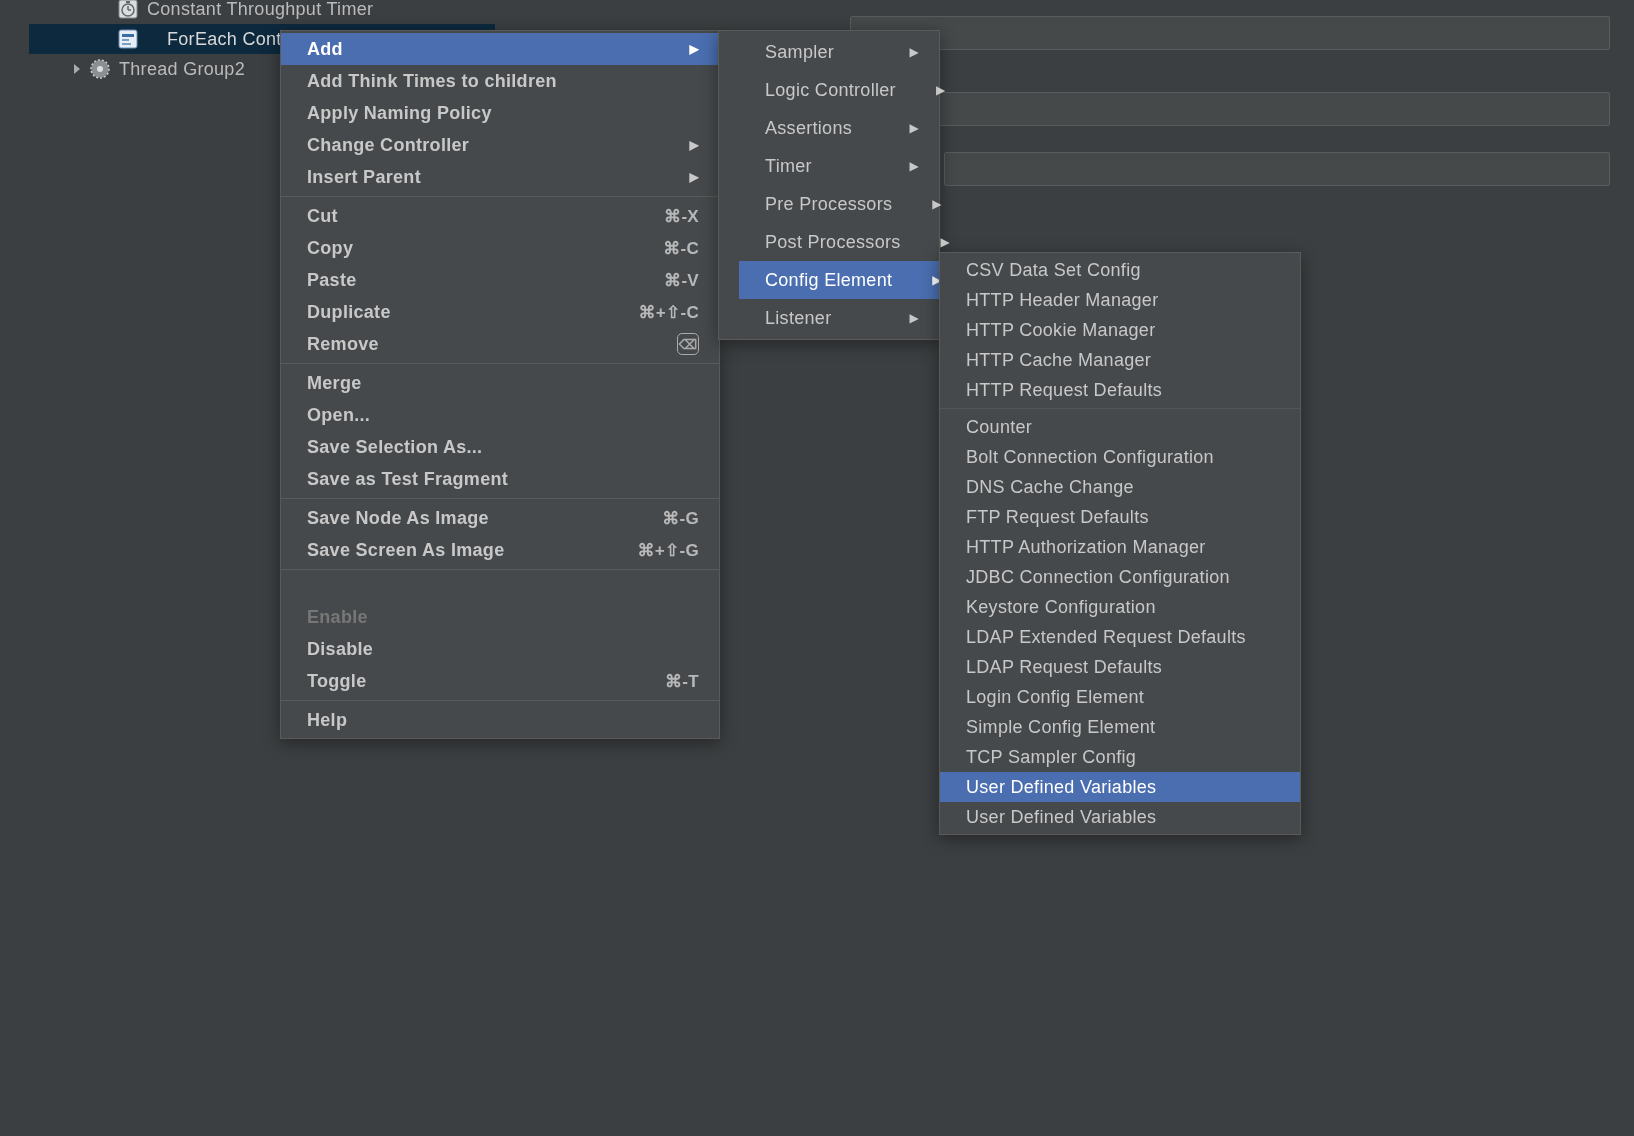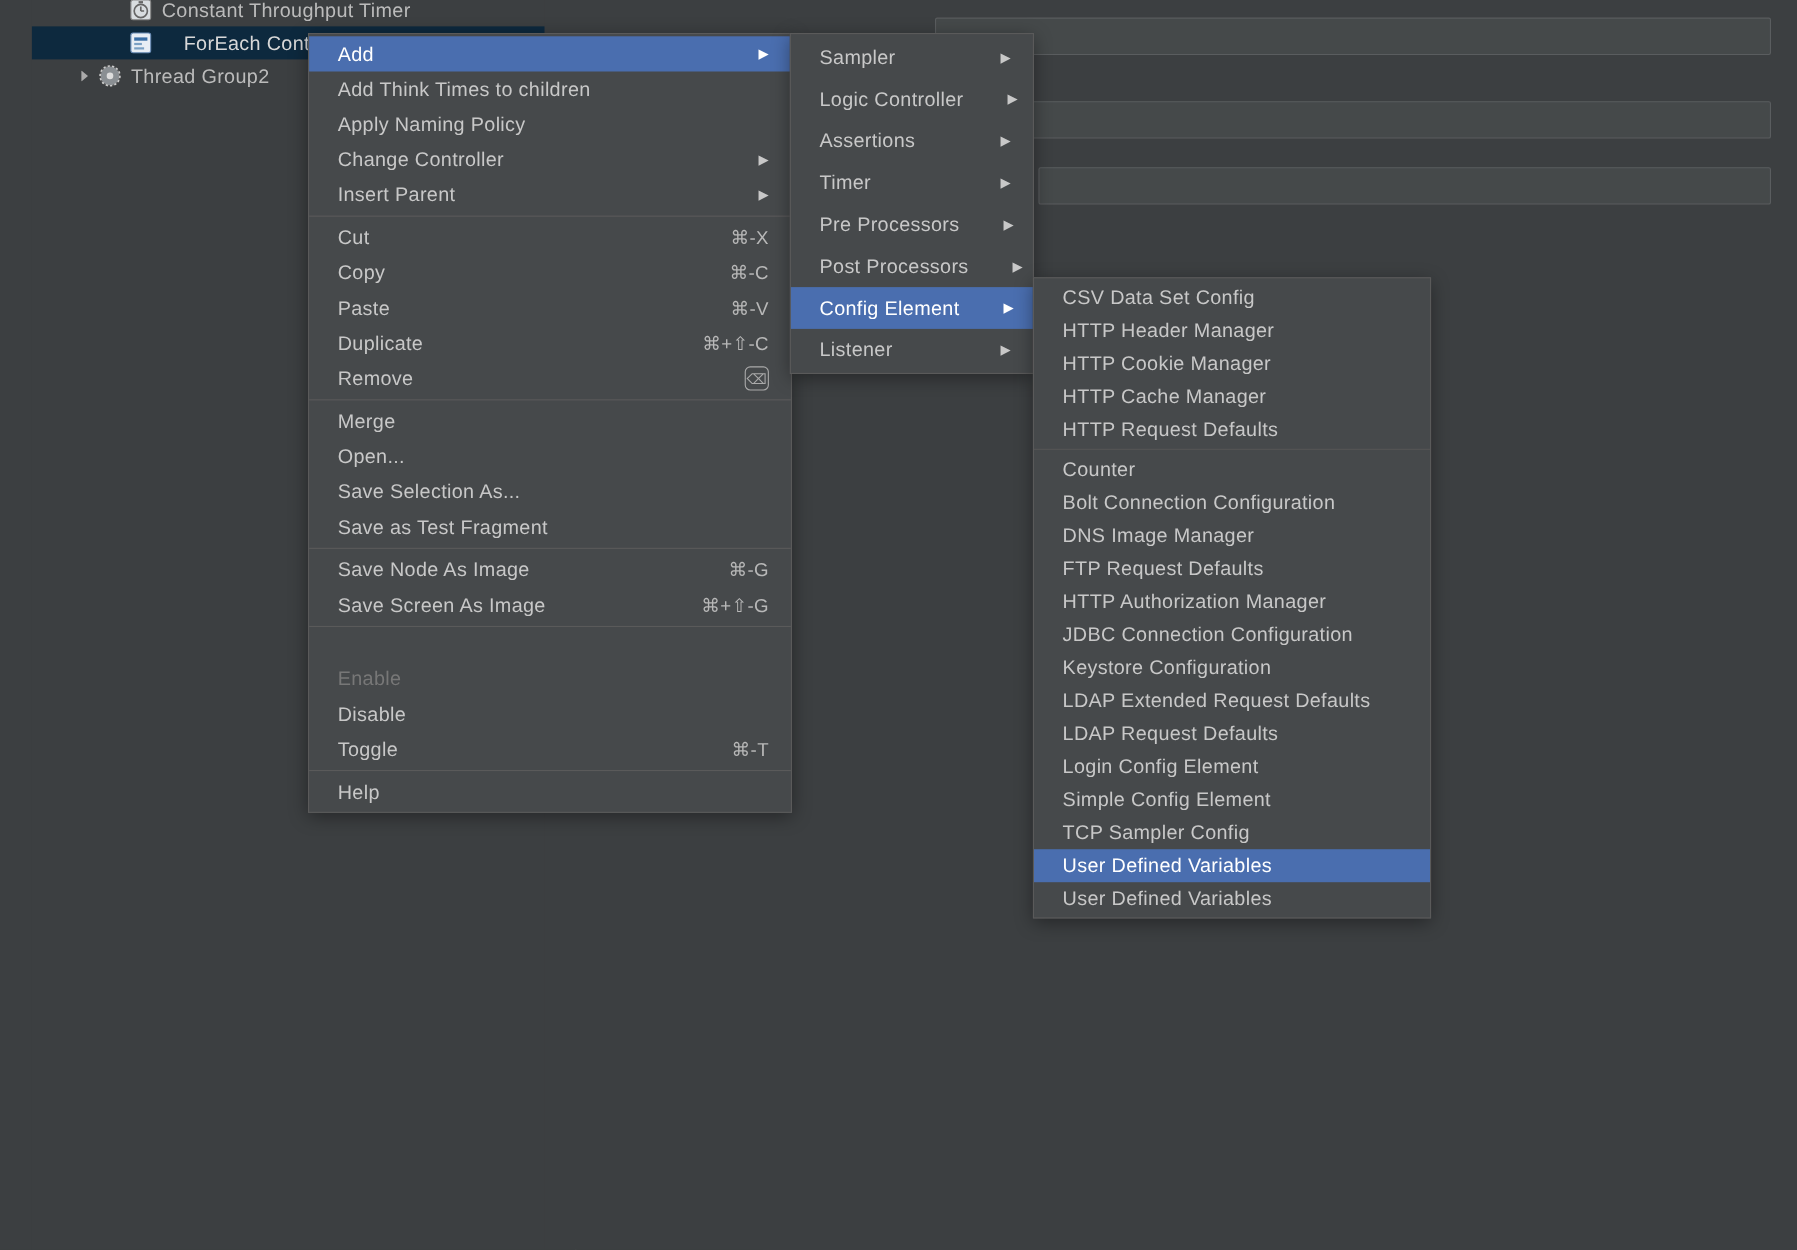--- a/index.html
+++ b/index.html
@@ -129,22 +129,22 @@
     margin-left:auto;
     width:22px;height:22px;
     border:1.5px solid #aaa;
     border-radius:5px;
     display:inline-flex;
     align-items:center;justify-content:center;
     font-size:13px;color:#aaa;
   }
 
   
-  #menu-main { left: 280px; top: 30px; width: 440px; }
-  #menu-add  { left: 718px; top: 30px; width: 222px; }
+  #menu-main { left: 280px; top: 30px; width: 440px; font-weight: bold; }
+  #menu-add  { left: 718px; top: 30px; width: 222px; padding-left: 20px; }
   #menu-config { left: 939px; top: 252px; width: 362px; }
 
   
   #menu-config .grp-sep {
     height:1px;background:#555;margin:3px 0;
   }
 
   
   svg { display:block; }
 </style>
@@ -329,21 +329,21 @@
       <span>HTTP Request Defaults</span>
     </div>
   <div class="grp-sep"></div>
   <div class="menu-item" style="height:30px">
       <span>Counter</span>
     </div>
   <div class="menu-item" style="height:30px">
       <span>Bolt Connection Configuration</span>
     </div>
   <div class="menu-item" style="height:30px">
-      <span>DNS Image Manager</span>
+      <span>DNS Cache Change</span>
     </div>
   <div class="menu-item" style="height:30px">
       <span>FTP Request Defaults</span>
     </div>
   <div class="menu-item" style="height:30px">
       <span>HTTP Authorization Manager</span>
     </div>
   <div class="menu-item" style="height:30px">
       <span>JDBC Connection Configuration</span>
     </div>

